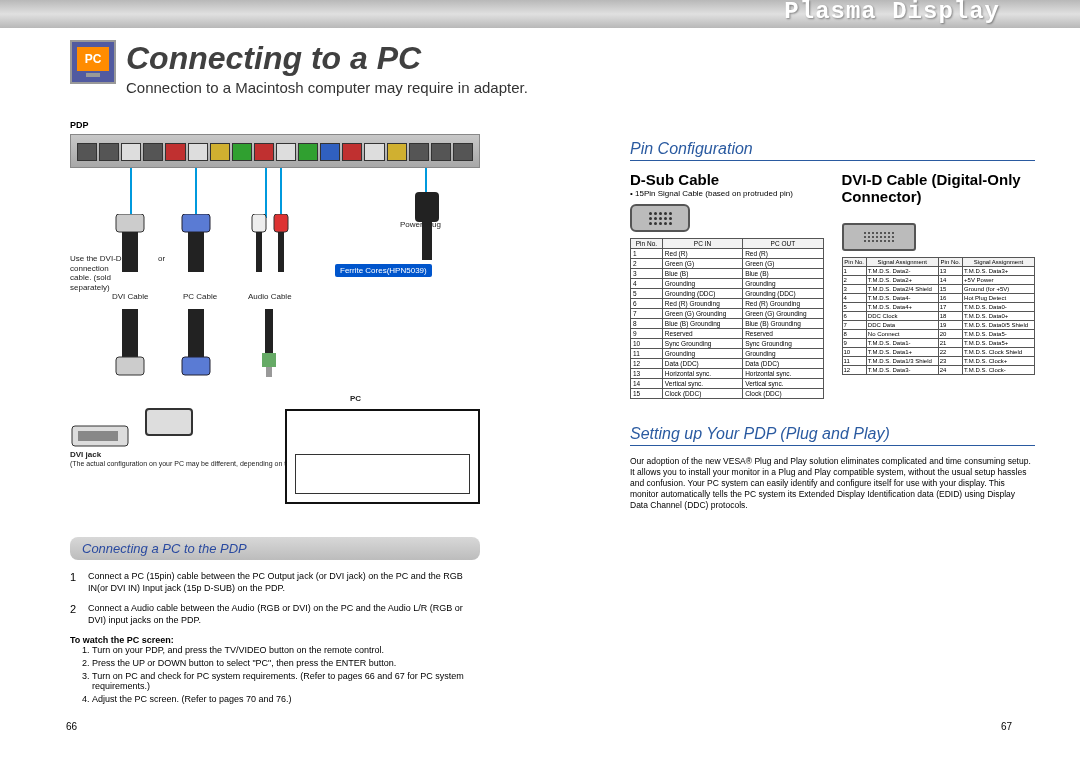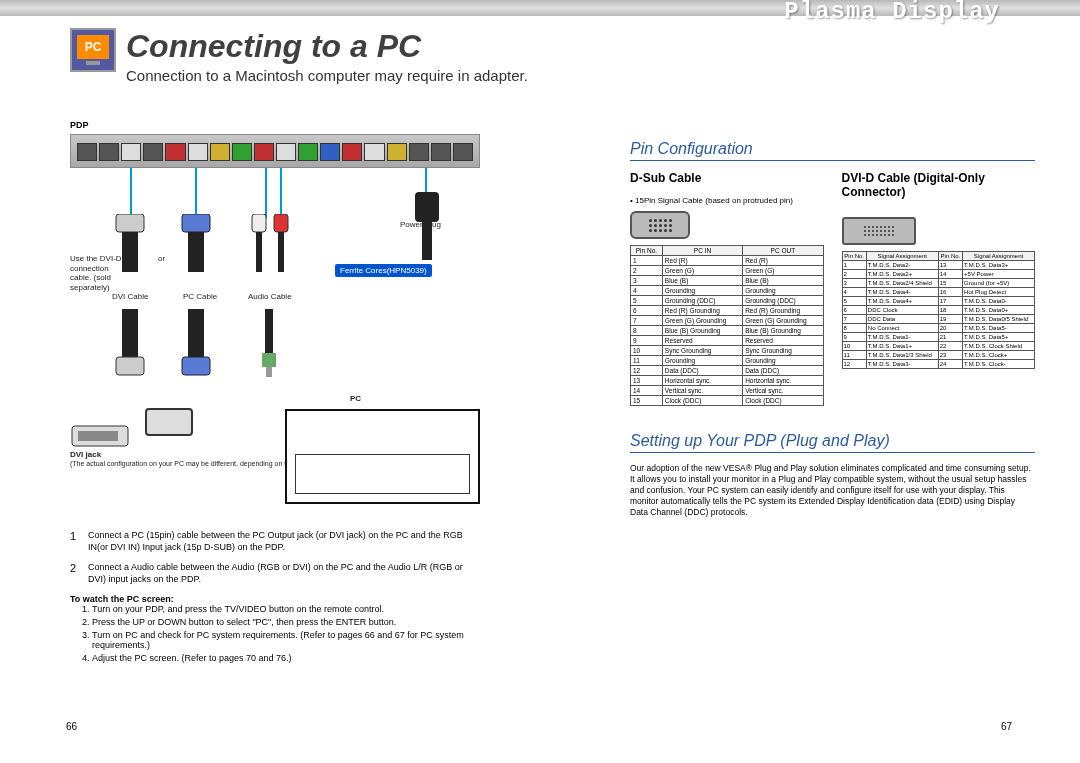--- a/index.html
+++ b/index.html
@@ -6,21 +6,21 @@
   body {
     font-family: Arial, Helvetica, sans-serif;
     width: 1080px;
     height: 763px;
     background: #fff;
     position: relative;
     overflow: hidden;
   }
   .top-stripe {
     width: 100%;
-    height: 16px;
+    height: 28px;
     background: linear-gradient(to bottom, #b8b8b8 0%, #e0e0e0 50%, #b8b8b8 100%);
     position: relative;
   }
   .brand {
     position: absolute;
     right: 80px;
     top: -2px;
     font-family: "Courier New", monospace;
     font-size: 24px;
     font-weight: bold;
@@ -126,21 +126,21 @@
     font-size: 16px;
     color: #2a5aa0;
     font-style: italic;
     border-bottom: 1px solid #2a5aa0;
     padding-bottom: 2px;
     margin-bottom: 10px;
     font-weight: normal;
   }
   .right-cols { display:flex; gap:18px;}
   .rc-left, .rc-right { flex:1;}
-  .rc-head { font-size:12px; font-weight:bold; margin-bottom:11px;}
+  .rc-head { font-size:15px; font-weight:bold; margin-bottom:1px;}
   .rc-bullet { font-size:8px; margin-bottom:6px;}
   .connector-draw {
     width:60px; height:28px; border:2px solid #555; border-radius:6px;
     background:#bbb; margin-bottom:6px; display:flex; align-items:center; justify-content:center;
   }
   .connector-draw.dvi { width:74px; border-radius:3px;}
   .pin-dots { display:grid; grid-template-columns:repeat(5,3px); gap:2px;}
   .pin-dots.d3 { grid-template-columns:repeat(8,2px);}
   .pin-dots span { width:3px; height:3px; background:#333; border-radius:50%;}
   .pin-dots.d3 span{width:2px;height:2px;}
@@ -256,20 +256,21 @@
       <br><b>DVI jack</b><br>
       <span>(The actual configuration on your PC may be different, depending on the model.)</span>
     </div>
     <div class="vga-conn"></div>
     <div class="pc-label">PC</div>
     <div class="pc-box">
       <div class="pc-box-back"></div>
     </div>
   </div>
 
+  <div class="section-bar">Connecting a PC to the PDP</div>
   <div class="steps">
     <div class="row">
         <div class="num">1</div>
         <div class="txt">Connect a PC (15pin) cable between the PC Output jack (or DVI jack) on the PC and the RGB IN(or DVI IN) Input jack (15p D-SUB) on the PDP.</div>
       </div>
     <div class="row">
         <div class="num">2</div>
         <div class="txt">Connect a Audio cable between the Audio (RGB or DVI) on the PC and the Audio L/R (RGB or DVI) input jacks on the PDP.</div>
       </div>
   </div>

